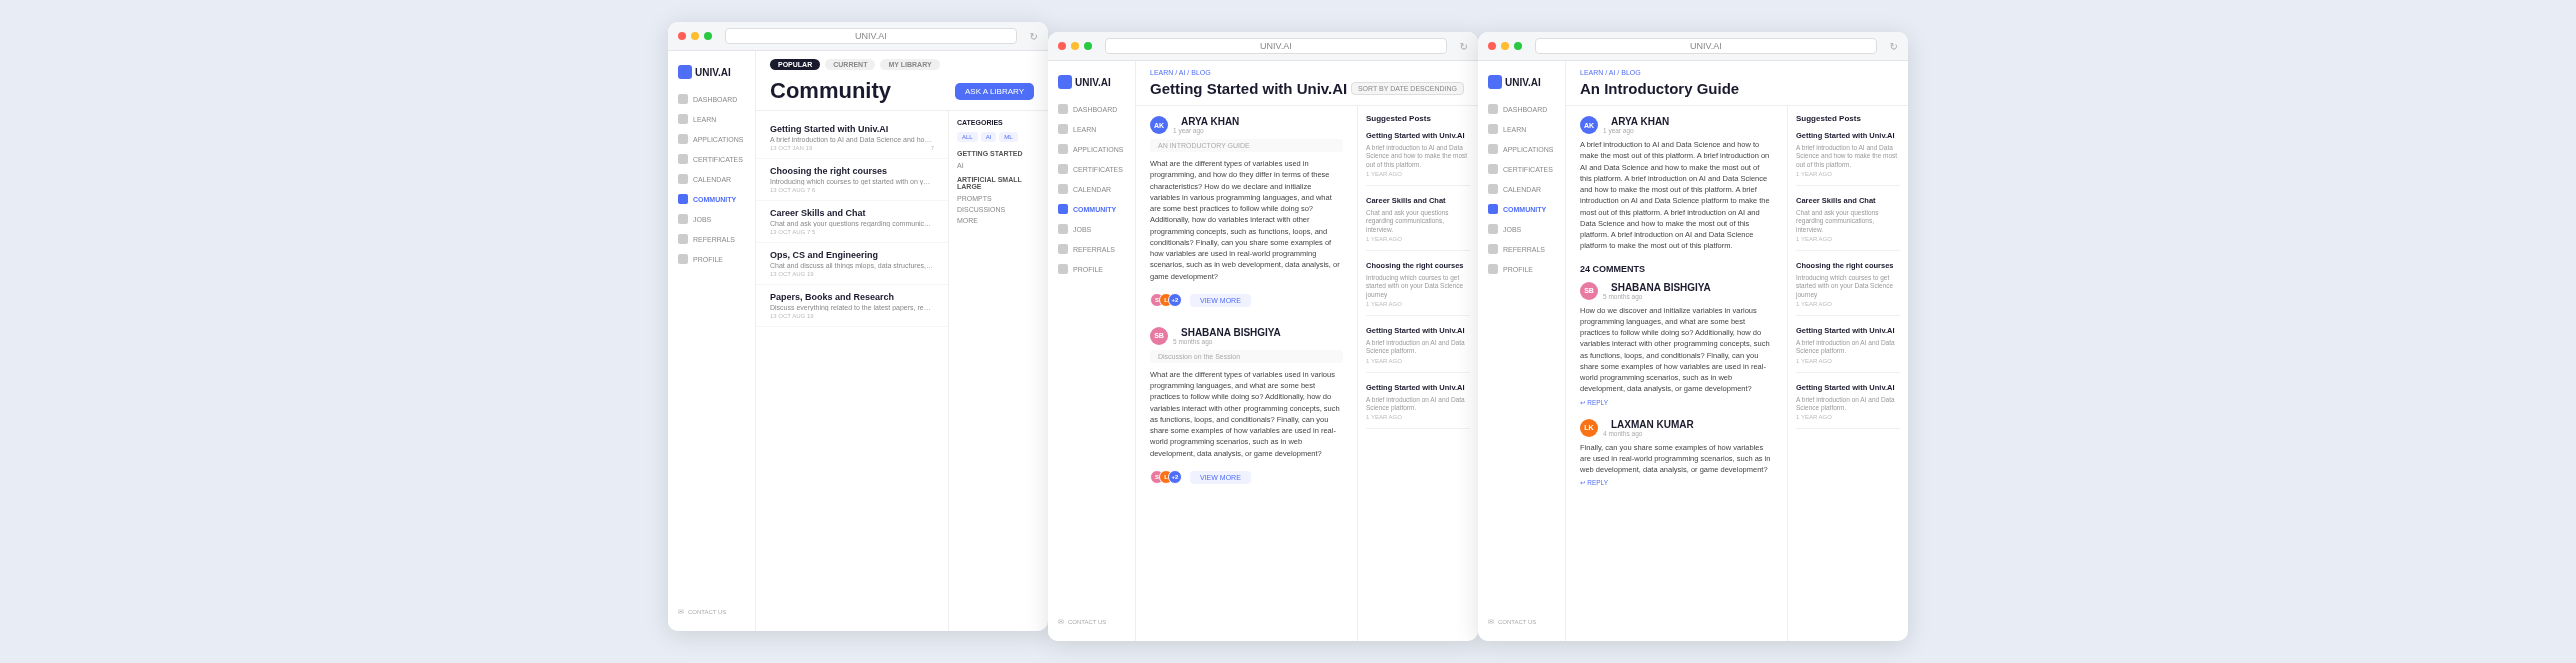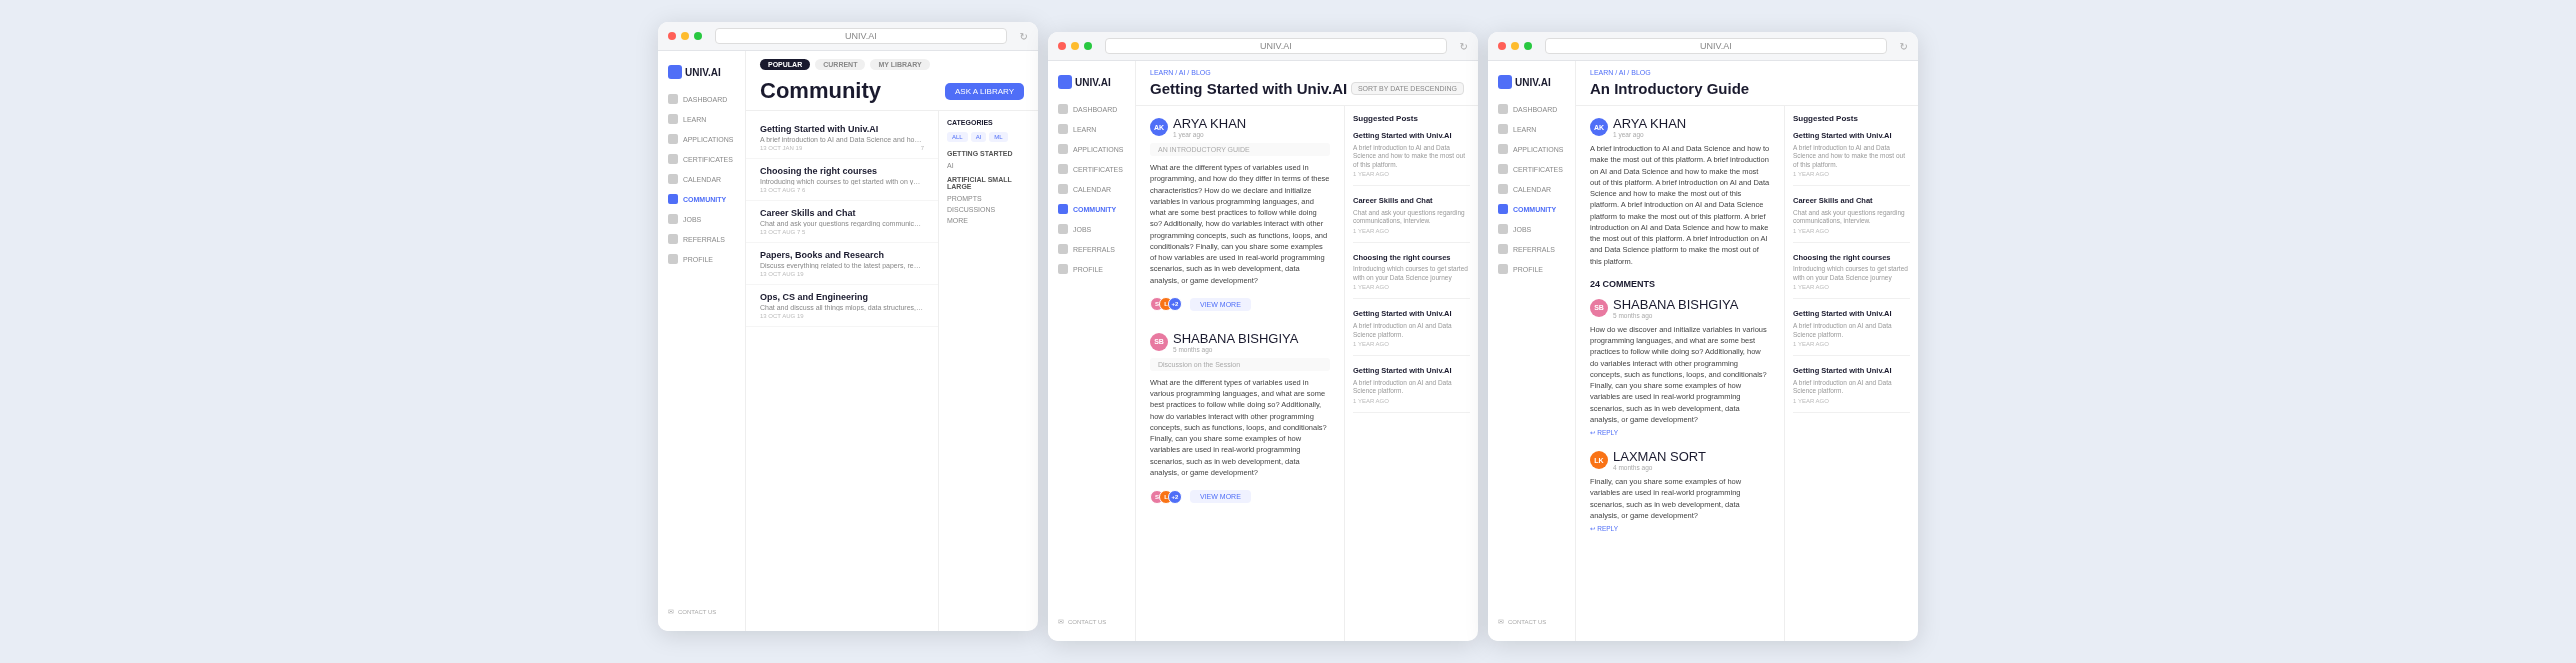--- a/index.html
+++ b/index.html
@@ -7,21 +7,21 @@
       background: #e8edf5;
       font-family: -apple-system, BlinkMacSystemFont, 'Segoe UI', sans-serif;
       display: flex;
       justify-content: center;
       align-items: center;
       min-height: 100vh;
       padding: 20px;
     }
     .screens-container {
       display: flex;
-      gap: 10px;
+      gap: 0;
       align-items: flex-start;
       position: relative;
     }
     .screen {
       background: #fff;
       border-radius: 10px;
       box-shadow: 0 4px 24px rgba(0,0,0,0.13);
       overflow: hidden;
       position: relative;
     }
@@ -274,21 +274,21 @@
       display: flex;
       flex: 1;
       overflow: hidden;
     }
     .post-detail-main {
       flex: 1;
       overflow-y: auto;
       padding: 10px 14px;
     }
     .suggested-panel {
-      width: 134px;
+      width: 121px;
       border-left: 1px solid #eee;
       padding: 8px;
       overflow-y: auto;
     }
     .suggested-title {
       font-size: 8px;
       font-weight: 700;
       color: #1a1a2e;
       margin-bottom: 8px;
     }
@@ -333,23 +333,24 @@
       justify-content: center;
       font-size: 7px;
       font-weight: 700;
       color: #fff;
       flex-shrink: 0;
     }
     .avatar.blue { background: #4f6ef7; }
     .avatar.pink { background: #e879a0; }
     .avatar.orange { background: #f97316; }
     .author-info {
-      font-size: 13px;
-      font-weight: 400;
+      font-size: 10px;
+      font-weight: 700;
       color: #1a1a2e;
+      margin-left: 8px;
     }
     .author-meta {
       font-size: 6.5px;
       color: #aaa;
     }
     .comment-text {
       font-size: 7.5px;
       color: #444;
       line-height: 1.5;
       margin-bottom: 4px;
@@ -506,30 +507,30 @@
 
             <div class="post-item">
               <div class="post-title">Career Skills and Chat</div>
               <div class="post-excerpt">Chat and ask your questions regarding communications, interview, job applications and soft skills.</div>
               <div class="post-meta">
                 <span>13 OCT AUG 7 5</span>
               </div>
             </div>
 
             <div class="post-item">
+              <div class="post-title">Ops, CS and Engineering</div>
+              <div class="post-excerpt">Chat and discuss all things mlops, data structures, AI, Ops, CS, hardware and software.</div>
+              <div class="post-meta">
+                <span>13 OCT AUG 19</span>
+              </div>
+            </div>
+
+            <div class="post-item">
               <div class="post-title">Papers, Books and Research</div>
               <div class="post-excerpt">Discuss everything related to the latest papers, research topics and book reviews, sometimes reading groups too.</div>
-              <div class="post-meta">
-                <span>13 OCT AUG 19</span>
-              </div>
-            </div>
-
-            <div class="post-item">
-              <div class="post-title">Ops, CS and Engineering</div>
-              <div class="post-excerpt">Chat and discuss all things mlops, data structures, AI, Ops, CS, hardware and software.</div>
               <div class="post-meta">
                 <span>13 OCT AUG 19</span>
               </div>
             </div>
 
           </div>
 
           <div class="categories-panel">
             <div class="cat-title">CATEGORIES</div>
             <div class="cat-tags">
@@ -794,21 +795,21 @@
                 <span class="reply-btn">↩ REPLY</span>
               </div>
             </div>
 
             <div class="comment-block">
               <div class="comment-author">
                 <div class="avatar orange">
                   <span>LK</span>
                 </div>
                 <div>
-                  <div class="author-info">LAXMAN SORT</div>
+                  <div class="author-info">LAXMAN KUMAR</div>
                   <div class="author-meta">4 months ago</div>
                 </div>
               </div>
               <div class="comment-text">Finally, can you share some examples of how variables are used in real-world programming scenarios, such as in web development, data analysis, or game development?</div>
               <div class="comment-actions">
                 <span class="reply-btn">↩ REPLY</span>
               </div>
             </div>
           </div>
 

